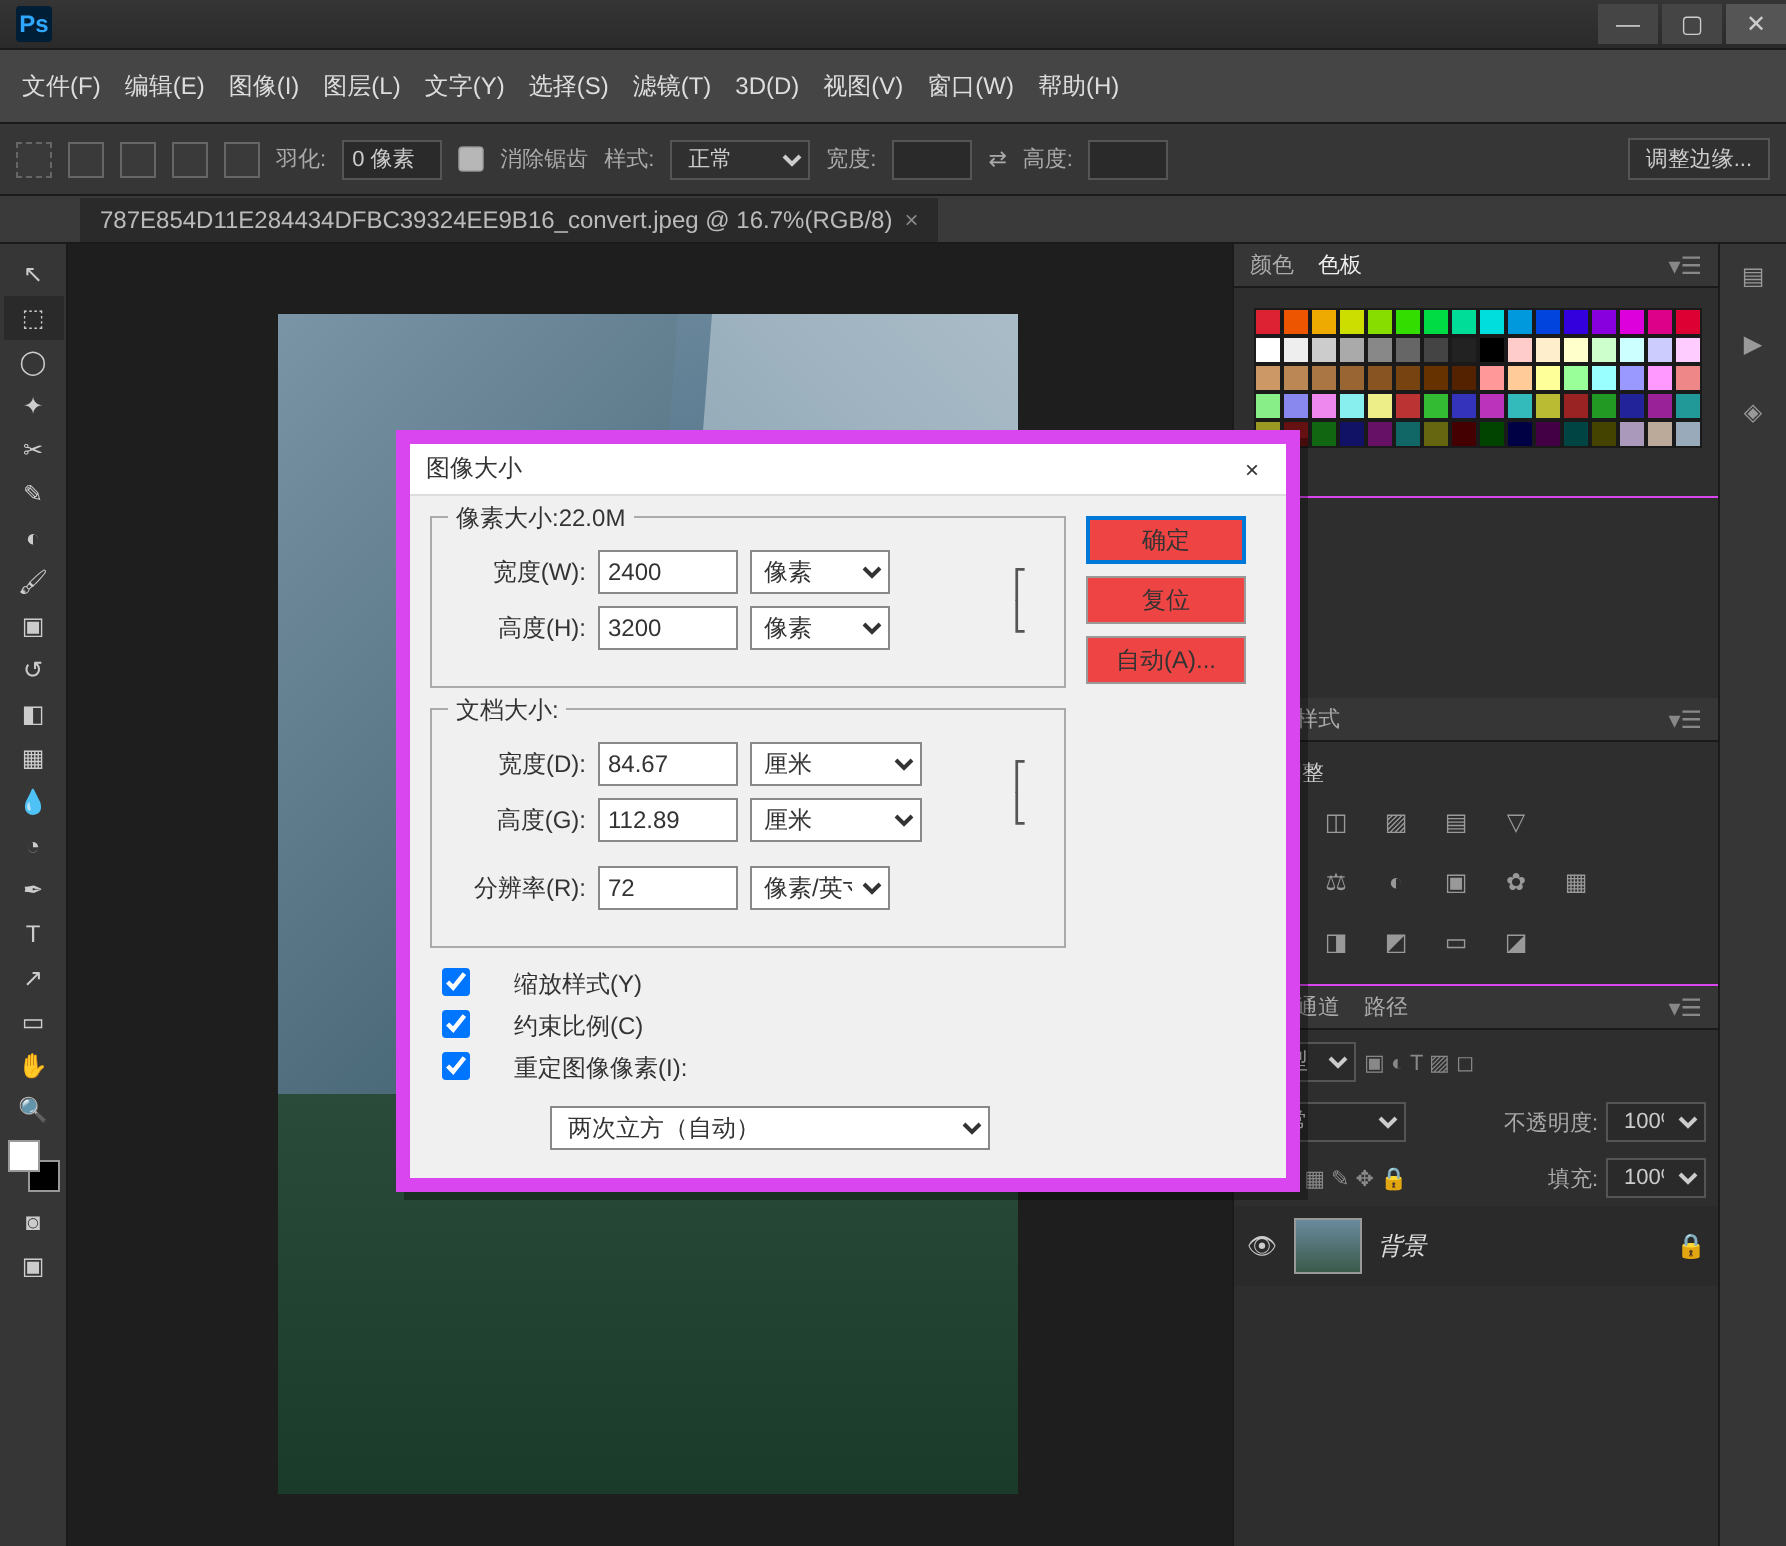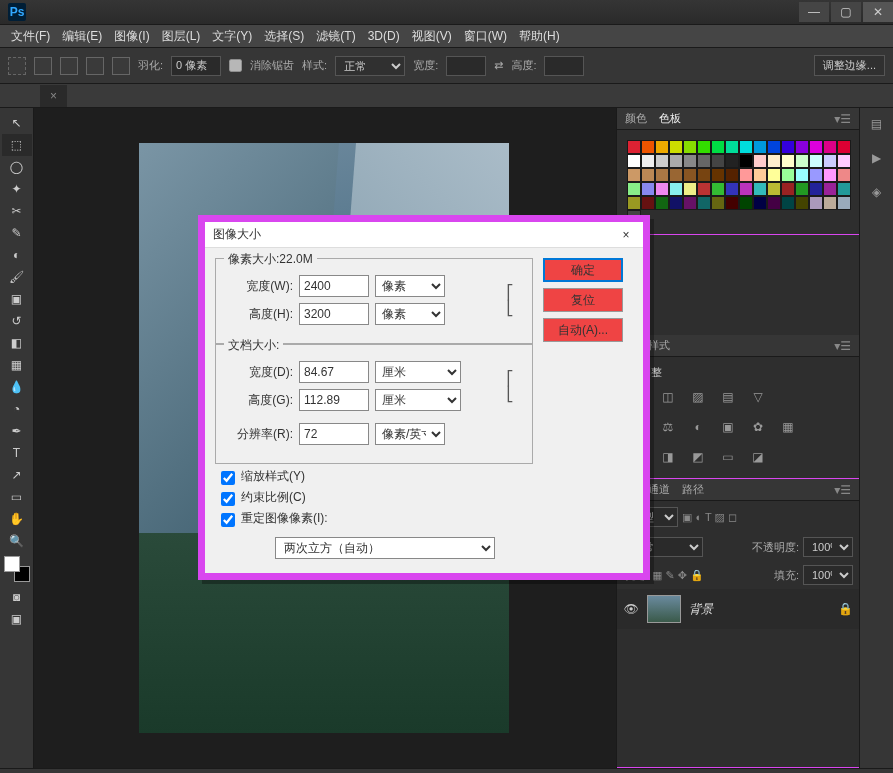--- a/index.html
+++ b/index.html
@@ -2,21 +2,21 @@
 <html><head>
 <meta charset="utf-8">
 <style>
 *{margin:0;padding:0;box-sizing:border-box;font-family:"Microsoft YaHei",Arial,sans-serif;font-size:12px;user-select:none}
 body{background:#2e2e2e;width:893px;height:773px;overflow:hidden;color:#ccc}
 .titlebar{background:linear-gradient(#353535,#2a2a2a);height:25px;display:flex;align-items:center;justify-content:space-between;padding:0 0 0 8px;border-bottom:1px solid #1a1a1a}
 .titlebar .ps{width:18px;height:18px;background:#001e36;color:#31a8ff;display:flex;align-items:center;justify-content:center;font-weight:bold;border-radius:2px}
 .winbtns{display:flex;gap:0}
 .winbtn{width:30px;height:20px;background:#454545;display:flex;align-items:center;justify-content:center;color:#ccc;margin-left:2px}
 .winbtn.close{background:#555}
-.menubar{background:#454545;height:23px;display:flex;align-items:center;padding:0 6px;gap:2px;border-bottom:1px solid #1a1a1a}
+.menubar{background:#454545;height:37px;display:flex;align-items:center;padding:0 6px;gap:2px;border-bottom:1px solid #1a1a1a}
 .menubar .menuitem{padding:3px 5px;color:#ddd}
 .optionsbar{background:#363636;height:36px;display:flex;align-items:center;padding:0 8px;gap:8px;border-bottom:1px solid #1a1a1a}
 .optbtn{width:18px;height:18px;border:1px solid #666;background:#3a3a3a}
 .optgroup{display:flex;gap:8px;align-items:center}
 .optlabel{color:#aaa;font-size:11px}
 .optinput{width:50px;height:20px;background:#2a2a2a;border:1px solid #555;color:#ccc;padding:4px 4px;font-size:11px}
 .optselect{height:20px;background:#303030;border:1px solid #555;color:#ccc;padding:0 4px;font-size:11px}
 .optbtn2{padding:2px 8px;background:#303030;border:1px solid #555;color:#ccc;font-size:11px}
 .tabbar{background:#3a3a3a;height:24px;display:flex;align-items:center;padding:0 40px;border-bottom:1px solid #1a1a1a}
 .doctab{background:#2a2a2a;padding:4px 10px;color:#bbb;display:flex;align-items:center;gap:6px;font-size:11px}
@@ -59,28 +59,28 @@
 
 .dialog{position:absolute;left:198px;top:215px;width:452px;background:#f0f0f0;border:7px solid #d946ef;box-shadow:4px 4px 0 rgba(0,0,0,.3);z-index:100}
 .dialog-title{height:26px;display:flex;align-items:center;justify-content:space-between;padding:0 8px;background:#fff;border-bottom:1px solid #ddd}
 .dialog-title span{color:#333;font-size:12px}
 .dialog-close{width:18px;height:18px;display:flex;align-items:center;justify-content:center;color:#333;font-size:14px}
 .dialog-body{display:flex;padding:10px;gap:10px}
 .dialog-left{flex:1}
 .dialog-right{width:90px;display:flex;flex-direction:column;gap:6px}
 .dbtn{width:80px;height:24px;background:#ef4444;border:1px solid #999;color:#333;display:flex;align-items:center;justify-content:center}
 .dbtn.primary{border:2px solid #0078d7}
-.fieldset{border:1px solid #aaa;padding:10px 12px 12px;margin-bottom:0;position:relative}
+.fieldset{border:1px solid #aaa;padding:10px 12px 12px;margin-bottom:10px;position:relative}
 .fieldset .legend{position:absolute;top:-8px;left:8px;background:#f0f0f0;padding:0 4px;color:#333;font-size:12px}
 .frow{display:flex;align-items:center;gap:6px;margin:6px 0}
 .flabel{width:65px;text-align:right;color:#333;font-size:12px}
 .finput{width:70px;height:22px;border:1px solid #888;padding:0 4px;color:#333;font-size:12px}
 .fselect{width:70px;height:22px;border:1px solid #888;background:#fff;color:#333;font-size:12px;padding:0 2px}
 .link-icon{width:20px;height:40px;display:flex;align-items:center;justify-content:center;color:#555;font-size:14px;margin-left:4px}
-.chk-row{display:flex;align-items:flex-end;gap:6px;margin:4px 0;padding-left:6px}
+.chk-row{display:flex;align-items:flex-start;gap:22px;margin:4px 0;padding-left:6px}
 .chk-row input{width:14px;height:14px}
 .chk-row label{color:#333;font-size:12px}
 .resample{width:220px;height:22px;border:1px solid #888;background:#fff;color:#333;margin:6px 0 4px 60px;font-size:12px;padding:0 4px}
 .panel-spacer{flex:1;background:#2e2e2e}
 .small-icons{font-size:11px;color:#888}
 </style>
 </head>
 <body>
 
 <div class="titlebar">
@@ -125,20 +125,21 @@
   <span class="optlabel">宽度:</span>
   <input class="optinput" disabled="" style="width: 40px;">
   <span class="optlabel">⇄</span>
   <span class="optlabel">高度:</span>
   <input class="optinput" disabled="" style="width: 40px;">
   <button class="optbtn2" style="margin-left:auto">调整边缘...</button>
 </div>
 
 <div class="tabbar">
   <div class="doctab">
+    <span>787E854D11E284434DFBC39324EE9B16_convert.jpeg @ 16.7%(RGB/8)</span>
     <span class="x">×</span>
   </div>
 </div>
 
 <div class="main">
 
   <div class="toolbar">
     <div class="tool">↖</div>
     <div class="tool sel">⬚</div>
     <div class="tool">◯</div>

